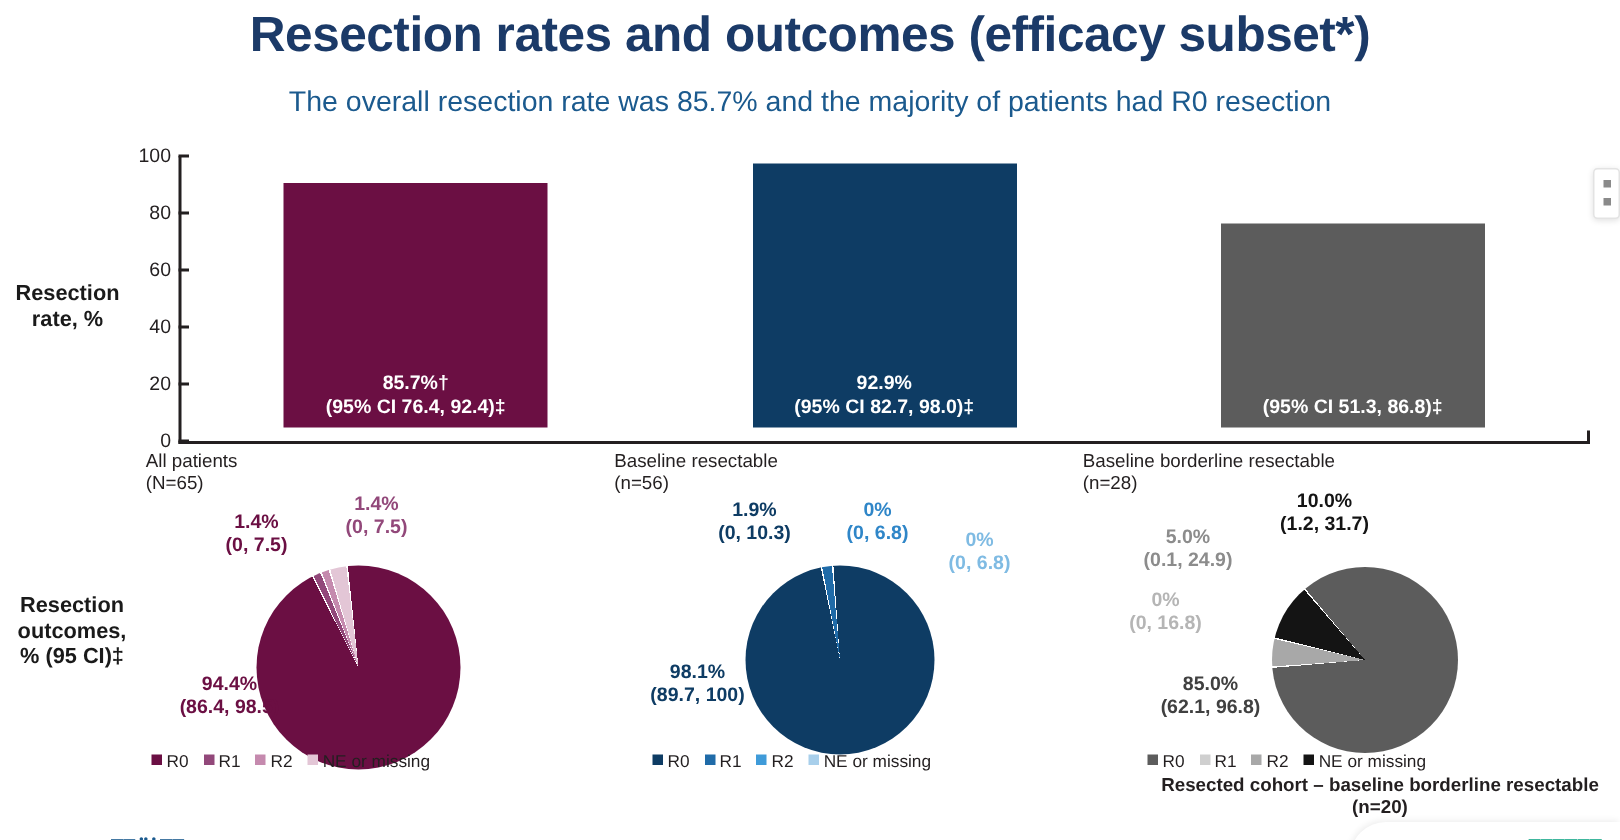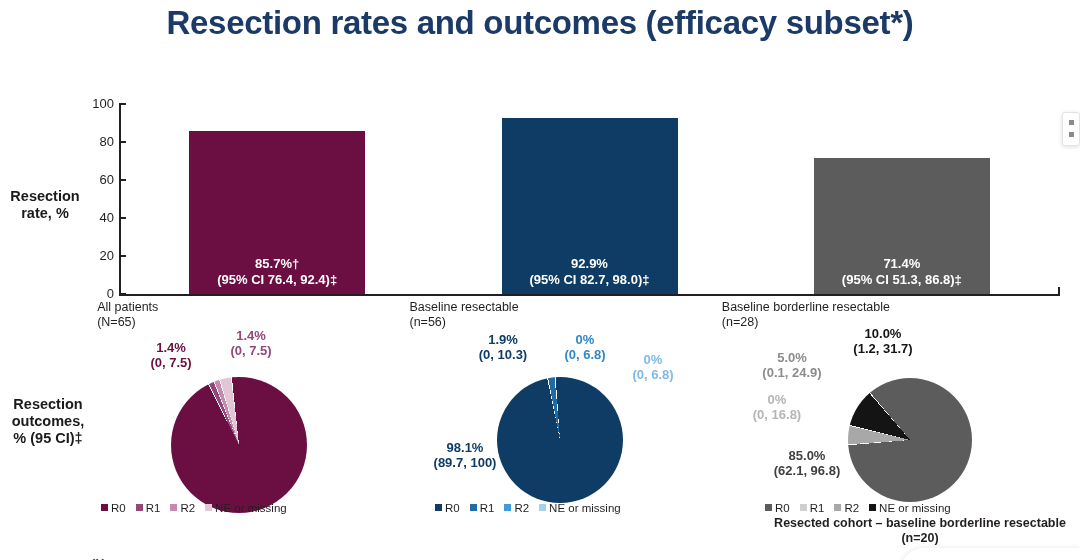--- a/index.html
+++ b/index.html
@@ -44,21 +44,21 @@
   #xaxis-endcap {
     position: absolute; left: 962px; top: 183px; width: 2px; height: 9px; background:#231f20;
   }
   .ytick {
     position: absolute; left: 23px; width: 7px; height: 2px; background: #231f20;
   }
   .ytick-label {
     position: absolute; left: -32px; width: 50px; text-align: right;
     font-size: 13px; color: #231f20; line-height: 1;
   }
-  .bar { position: absolute; bottom: 2px; }
+  .bar { position: absolute; bottom: 11px; }
   .bar-value {
     position: absolute; left: 50%; transform: translateX(-50%);
     bottom: 6px; width: 300px; text-align: center;
     font-size: 13px; font-weight: bold; color: #ffffff; line-height: 16px;
     white-space: nowrap;
   }
   .cat-label {
     position: absolute; top: 196px; text-align: left;
     font-size: 12.5px; font-weight: normal; color: #231f20; line-height: 15px;
     white-space: nowrap;
@@ -113,20 +113,21 @@
     background:#fff; border-top-left-radius: 26px;
     box-shadow: -1px -1px 4px rgba(0,0,0,0.07);
   }
 </style>
 </head>
 <body>
 
 <div id="slide">
 
   <div id="title">Resection rates and outcomes (efficacy subset*)</div>
+  <div id="subtitle">The overall resection rate was 85.7% and the majority of patients had R0 resection</div>
 
   <div class="rowlabel" id="label-rate">
     <span>Resection</span><br>
     <span>rate, %</span>
   </div>
   <div class="rowlabel" id="label-outcomes">
     <span>Resection</span><br>
     <span>outcomes,</span><br>
     <span>% (95 CI)‡</span>
   </div>
@@ -157,21 +158,20 @@
           </div>
         </div>
         <div class="bar" style="left: 405.5px; width: 176px; height: 176.51px; background: rgb(14, 60, 100);">
           <div class="bar-value">
             <div>92.9%</div>
             <div>(95% CI 82.7, 98.0)‡</div>
           </div>
         </div>
         <div class="bar" style="left: 717.833px; width: 176px; height: 135.66px; background: rgb(92, 92, 92);">
           <div class="bar-value">
-            <div>71.4%</div>
             <div>(95% CI 51.3, 86.8)‡</div>
           </div>
         </div>
       </div>
     <div id="catlabels-layer">
         <div class="cat-label" style="left: 1.16667px; width: 360px;">
           <div>All patients</div>
           <div>(N=65)</div>
         </div>
         <div class="cat-label" style="left: 313.5px; width: 360px;">
@@ -180,20 +180,24 @@
         </div>
         <div class="cat-label" style="left: 625.833px; width: 360px;">
           <div>Baseline borderline resectable</div>
           <div>(n=28)</div>
         </div>
       </div>
   </div>
 
   <div class="pie-block" id="pie-block-0" style="left:96px; top:330px; width:310px; height:230px;">
       <div class="pie" style="left: 75px; top: 47px; height: 136px; width: 136px; background: conic-gradient(from -6deg, rgb(107, 15, 67) 0deg, rgb(107, 15, 67) 338.94deg, rgb(255, 255, 255) 338.94deg, rgb(255, 255, 255) 339.84deg, rgb(146, 72, 122) 339.84deg, rgb(146, 72, 122) 343.98deg, rgb(255, 255, 255) 343.98deg, rgb(255, 255, 255) 344.88deg, rgb(197, 138, 174) 344.88deg, rgb(197, 138, 174) 349.02deg, rgb(255, 255, 255) 349.02deg, rgb(255, 255, 255) 349.92deg, rgb(227, 198, 214) 349.92deg, rgb(227, 198, 214) 359.1deg, rgb(255, 255, 255) 359.1deg, rgb(255, 255, 255) 360deg);"></div>
+      <div class="pie-label" style="left: -18px; top: 118px; width: 150px; color: rgb(107, 15, 67);">
+        <div>94.4%</div>
+        <div>(86.4, 98.5)</div>
+      </div>
       <div class="pie-label" style="left: 10px; top: 10px; width: 130px; color: rgb(107, 15, 67);">
         <div>1.4%</div>
         <div>(0, 7.5)</div>
       </div>
       <div class="pie-label" style="left: 90px; top: -2px; width: 130px; color: rgb(146, 72, 122);">
         <div>1.4%</div>
         <div>(0, 7.5)</div>
       </div>
       <div class="legend" style="top: 172px;"><span class="legend-item"><span class="swatch" style="background: rgb(107, 15, 67);"></span><span>R0</span></span><span class="legend-item"><span class="swatch" style="background: rgb(146, 72, 122);"></span><span>R1</span></span><span class="legend-item"><span class="swatch" style="background: rgb(197, 138, 174);"></span><span>R2</span></span><span class="legend-item"><span class="swatch" style="background: rgb(227, 198, 214);"></span><span>NE or missing</span></span></div>
     </div>

